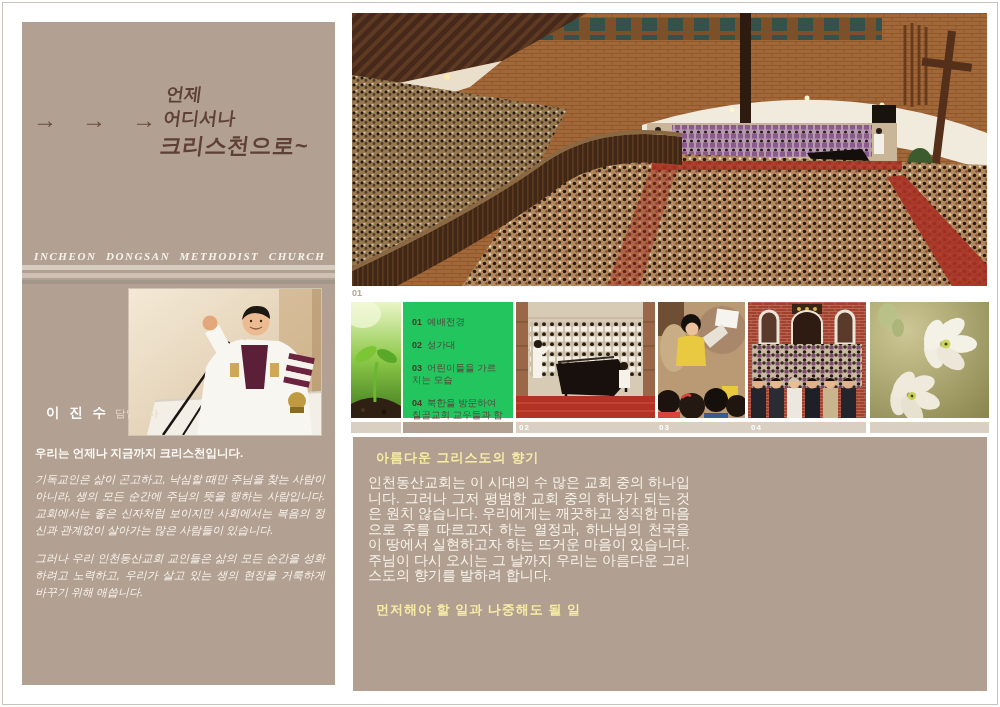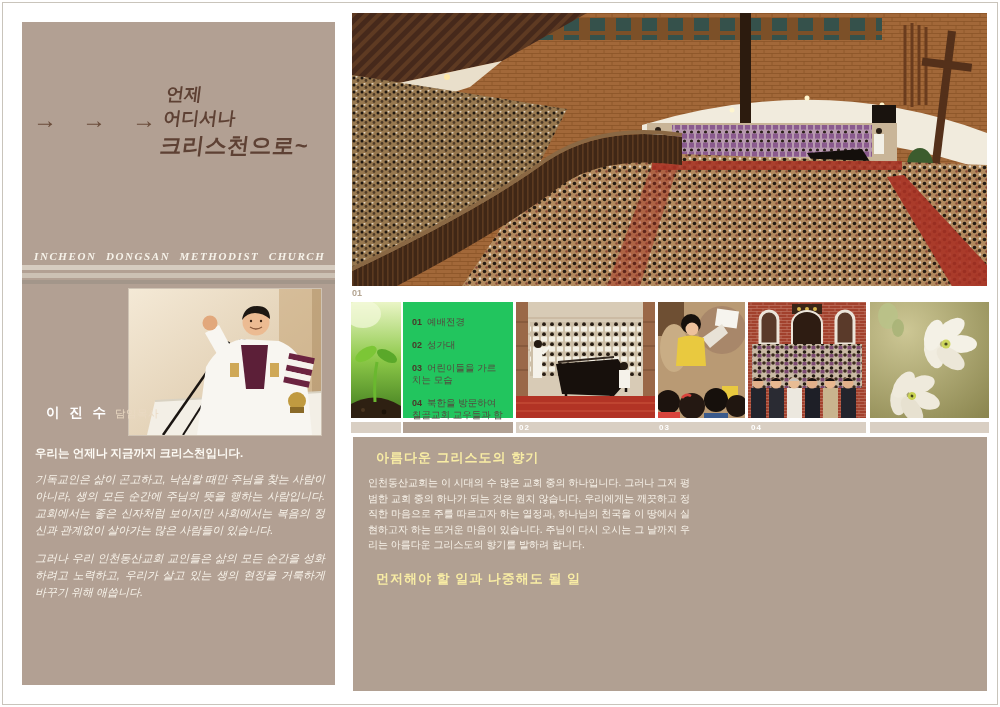--- a/index.html
+++ b/index.html
@@ -48,21 +48,21 @@
   #strip-mid{left:516px;width:350px;}
   #strip-flower{left:870px;width:119px;}
   .strip-label{position:absolute;top:1px;font-size:8px;font-weight:bold;color:#ffffff;letter-spacing:1px;}
   #lab02{left:3px;} #lab03{left:143px;} #lab04{left:235px;}
 
   #bottom-panel{left:353px;top:437px;width:634px;height:254px;background:#b1a092;}
   .col{position:absolute;top:12px;color:#f8f3ea;}
   #col-left{left:15px;width:322px;}
   #col-right{left:350px;width:256px;}
   .sec-h{font-size:13px;font-weight:bold;color:#f8eca4;letter-spacing:1px;margin:0 0 8px 8px;}
-  .sec-b{font-size:10px;line-height:15.5px;text-align:justify;margin:0 0 0 0;}
+  .sec-b{font-size:14px;line-height:15.5px;text-align:justify;margin:0 0 0 0;}
   .sec-gap{margin-top:17px;}
 </style>
 </head>
 <body>
 
 <div id="page">
   <div class="page-border"></div>
 
   <div id="left-panel" class="abs">
     <span class="arrow" style="left:11px;">→</span>

